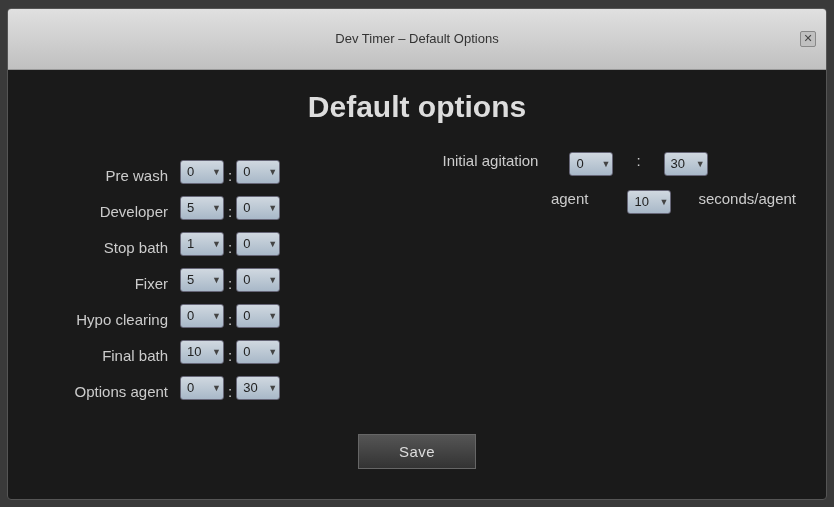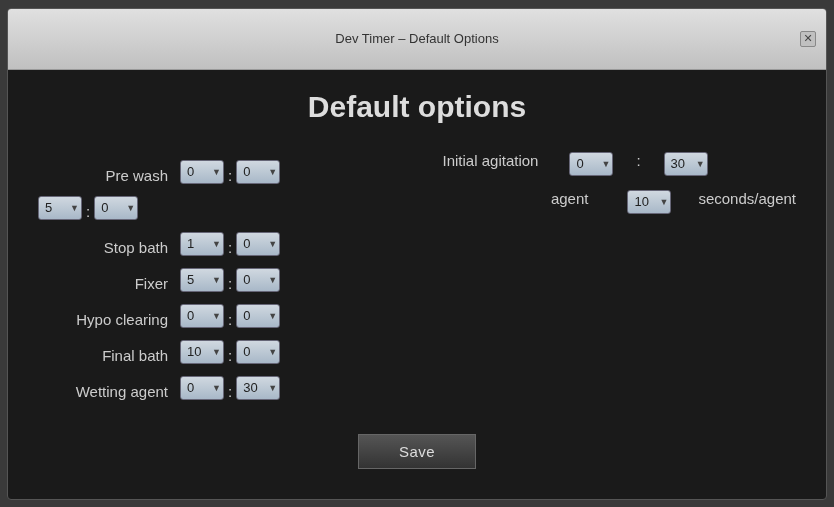--- a/index.html
+++ b/index.html
@@ -191,20 +191,21 @@
 
       <div class="left-col" id="left-col">
 
       <div class="form-row">
             <span class="row-label">Pre wash</span>
             <div class="select-wrapper"><select><option value="0">0</option><option value="1">1</option><option value="2">2</option><option value="3">3</option><option value="4">4</option><option value="5">5</option><option value="10">10</option><option value="15">15</option><option value="20">20</option><option value="30">30</option></select></div>
             <span class="colon">:</span>
             <div class="select-wrapper"><select><option value="0">0</option><option value="10">10</option><option value="15">15</option><option value="20">20</option><option value="30">30</option><option value="45">45</option></select></div>
           </div>
           <div class="form-row">
+            <span class="row-label">Developer</span>
             <div class="select-wrapper"><select><option value="0">0</option><option value="1">1</option><option value="2">2</option><option value="3">3</option><option value="4">4</option><option value="5" selected="">5</option><option value="6">6</option><option value="7">7</option><option value="8">8</option><option value="9">9</option><option value="10">10</option><option value="12">12</option><option value="15">15</option><option value="20">20</option></select></div>
             <span class="colon">:</span>
             <div class="select-wrapper"><select><option value="0">0</option><option value="10">10</option><option value="15">15</option><option value="20">20</option><option value="30">30</option><option value="45">45</option></select></div>
           </div>
           <div class="form-row">
             <span class="row-label">Stop bath</span>
             <div class="select-wrapper"><select><option value="0">0</option><option value="1" selected="">1</option><option value="2">2</option><option value="3">3</option><option value="4">4</option><option value="5">5</option></select></div>
             <span class="colon">:</span>
             <div class="select-wrapper"><select><option value="0">0</option><option value="10">10</option><option value="15">15</option><option value="20">20</option><option value="30">30</option><option value="45">45</option></select></div>
           </div>
@@ -220,21 +221,21 @@
             <span class="colon">:</span>
             <div class="select-wrapper"><select><option value="0">0</option><option value="10">10</option><option value="15">15</option><option value="20">20</option><option value="30">30</option><option value="45">45</option></select></div>
           </div>
           <div class="form-row">
             <span class="row-label">Final bath</span>
             <div class="select-wrapper"><select><option value="0">0</option><option value="1">1</option><option value="2">2</option><option value="3">3</option><option value="4">4</option><option value="5">5</option><option value="6">6</option><option value="7">7</option><option value="8">8</option><option value="9">9</option><option value="10" selected="">10</option><option value="12">12</option><option value="15">15</option><option value="20">20</option></select></div>
             <span class="colon">:</span>
             <div class="select-wrapper"><select><option value="0">0</option><option value="10">10</option><option value="15">15</option><option value="20">20</option><option value="30">30</option><option value="45">45</option></select></div>
           </div>
           <div class="form-row">
-            <span class="row-label">Wetting agent</span>
+            <span class="row-label">Options agent</span>
             <div class="select-wrapper"><select><option value="0">0</option><option value="1">1</option><option value="2">2</option><option value="3">3</option><option value="4">4</option><option value="5">5</option></select></div>
             <span class="colon">:</span>
             <div class="select-wrapper"><select><option value="0">0</option><option value="10">10</option><option value="15">15</option><option value="20">20</option><option value="30" selected="">30</option><option value="45">45</option></select></div>
           </div>
         </div>
 
       <div class="right-col">
         <div class="right-row">
           <span class="right-label">Initial agitation</span>
           <div class="select-wrapper">

